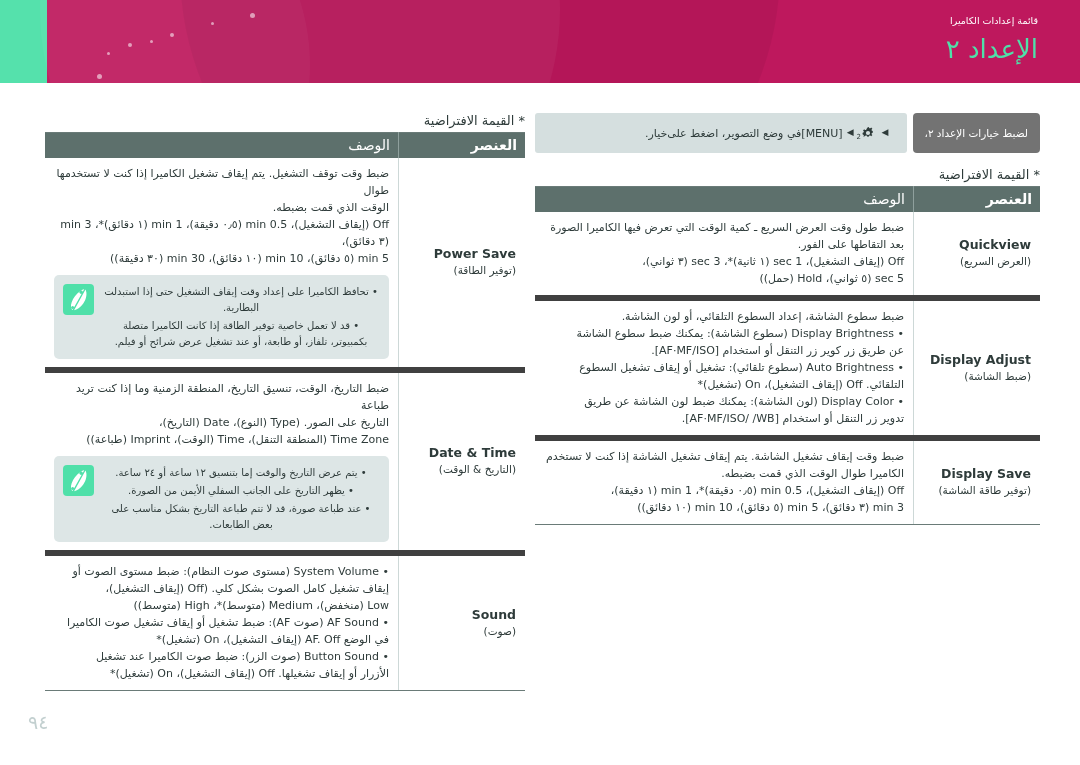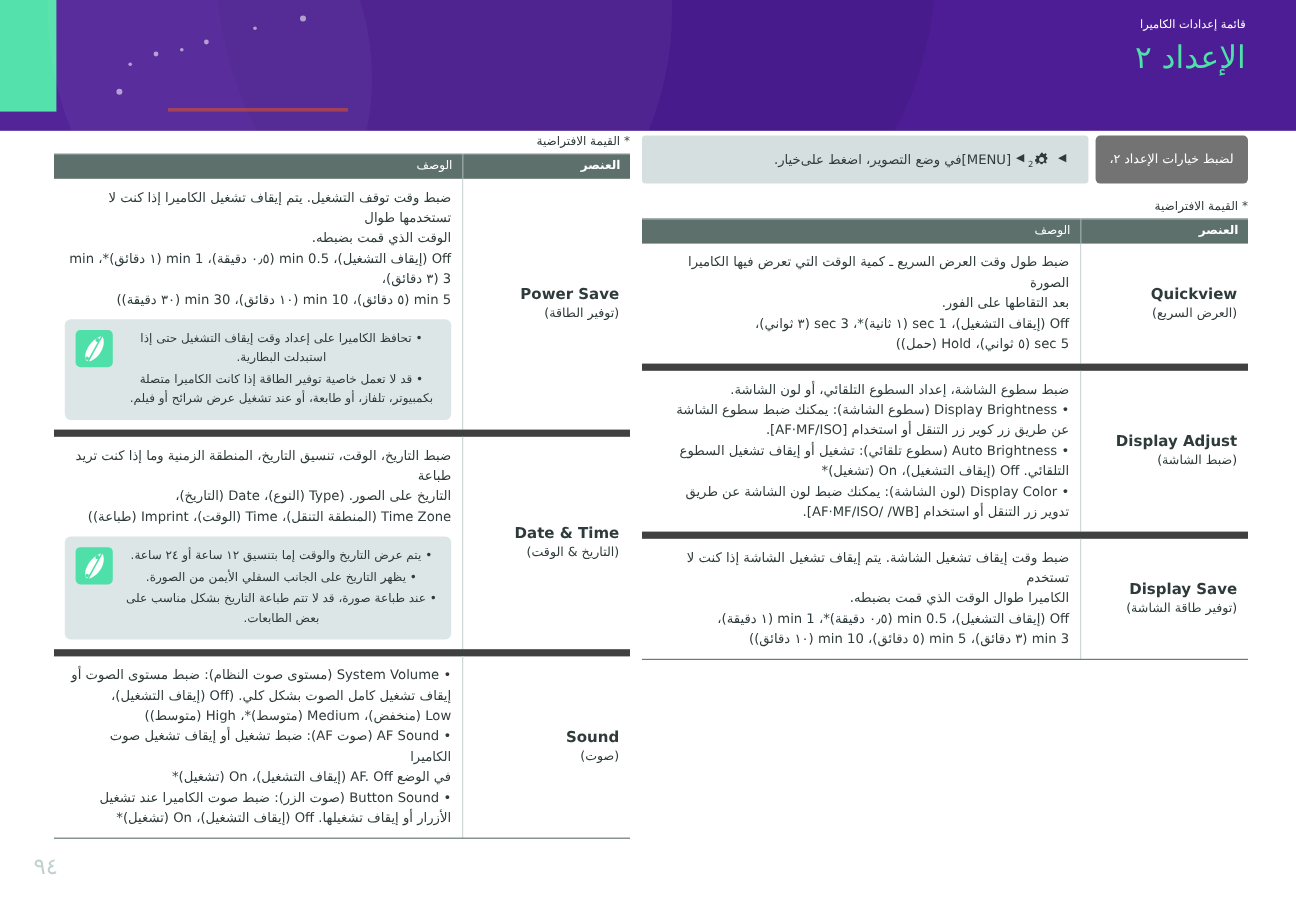--- a/index.html
+++ b/index.html
@@ -7,22 +7,22 @@
     width:1080px;height:765px;
     background:#ffffff;
     font-family:"DejaVu Sans","Liberation Sans",sans-serif;
     color:#2e3b3a;
     overflow:hidden;
     position:relative;
   }
 
   
   .header{
-    position:absolute;top:0;left:0;width:1080px;height:109px;
-    background:#4c1d95;
+    position:absolute;top:0;left:0;width:1080px;height:83px;
+    background:#be185d;
     overflow:hidden;
   }
   .header .accent{
     position:absolute;top:0;left:0;width:47px;height:93px;
     background:#4fe0a9;
   }
   .header .swoosh1{
     position:absolute;left:-120px;top:-150px;
     width:430px;height:430px;border-radius:50%;
     background:rgba(255,255,255,0.035);
@@ -99,32 +99,32 @@
     width:14px;height:14px;position:relative;
   }
   .gear-ic svg{display:block;}
   .gear-sub{
     font-size:7px;position:absolute;bottom:-1px;left:-4px;
   }
   .kbd{font-weight:normal;}
 
   
   .footnote{
-    font-size:10px;color:#2e3b3a;text-align:right;margin:0 0 4px 0;
+    font-size:13px;color:#2e3b3a;text-align:right;margin:0 0 4px 0;
   }
 
   
   table.spec{
     width:100%;border-collapse:collapse;table-layout:fixed;
     border-top:1px solid #6a7b78;
   }
   table.spec th{
     background:#5d706c;color:#ffffff;
-    font-size:10px;font-weight:normal;
-    padding:4px 8px 5px 21px;
+    font-size:14px;font-weight:normal;
+    padding:4px 8px 5px 8px;
     text-align:right;
     border-left:1px solid #8fa09d;
   }
   table.spec th:last-child{border-left:none;}
   table.spec th.c-item{width:110px;font-weight:bold;}
   table.spec td{
     vertical-align:middle;
     padding:7px 9px 8px 9px;
     border-bottom:6px solid #404040;
     border-left:1px solid #cdd8d7;

